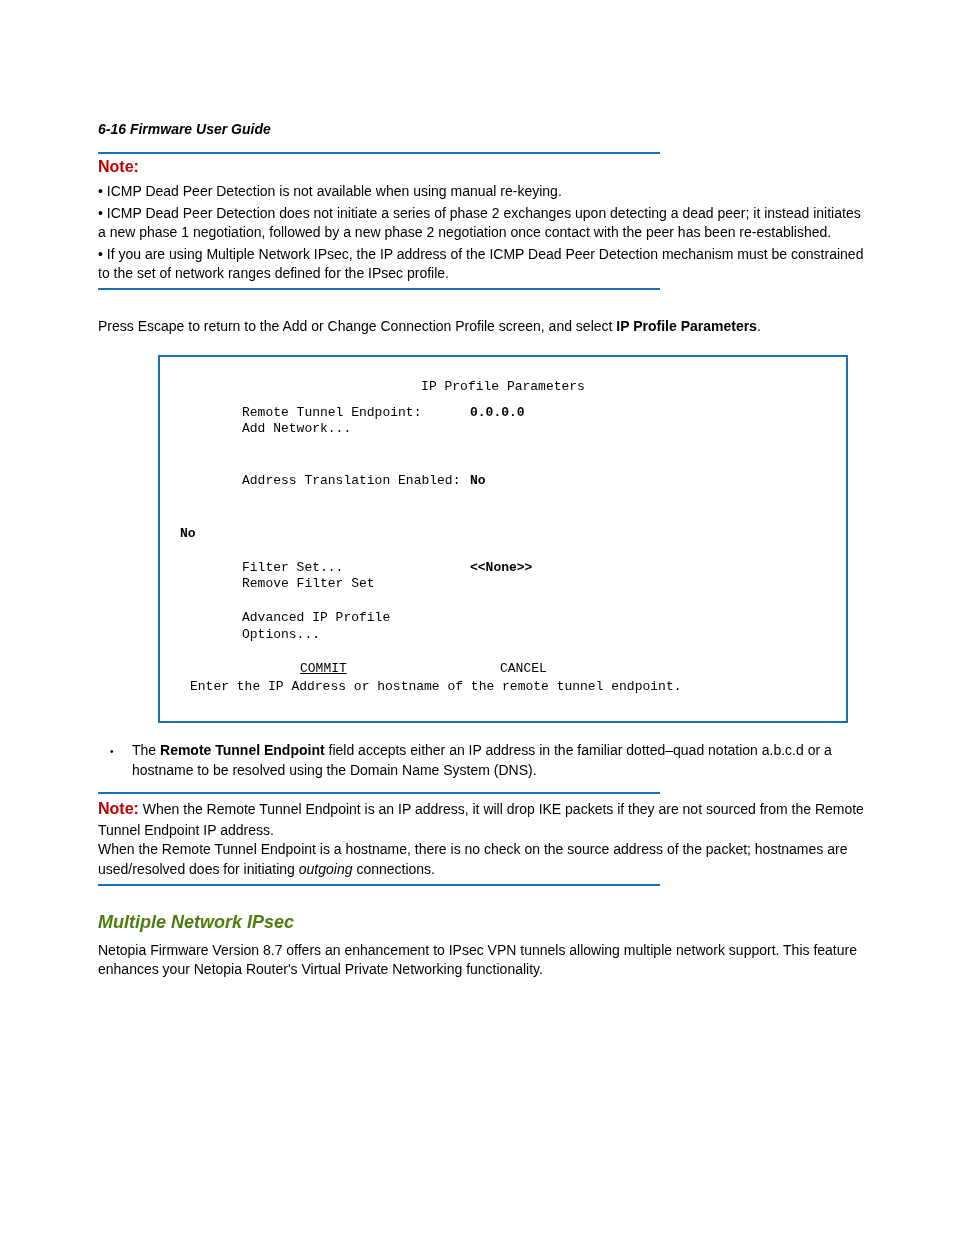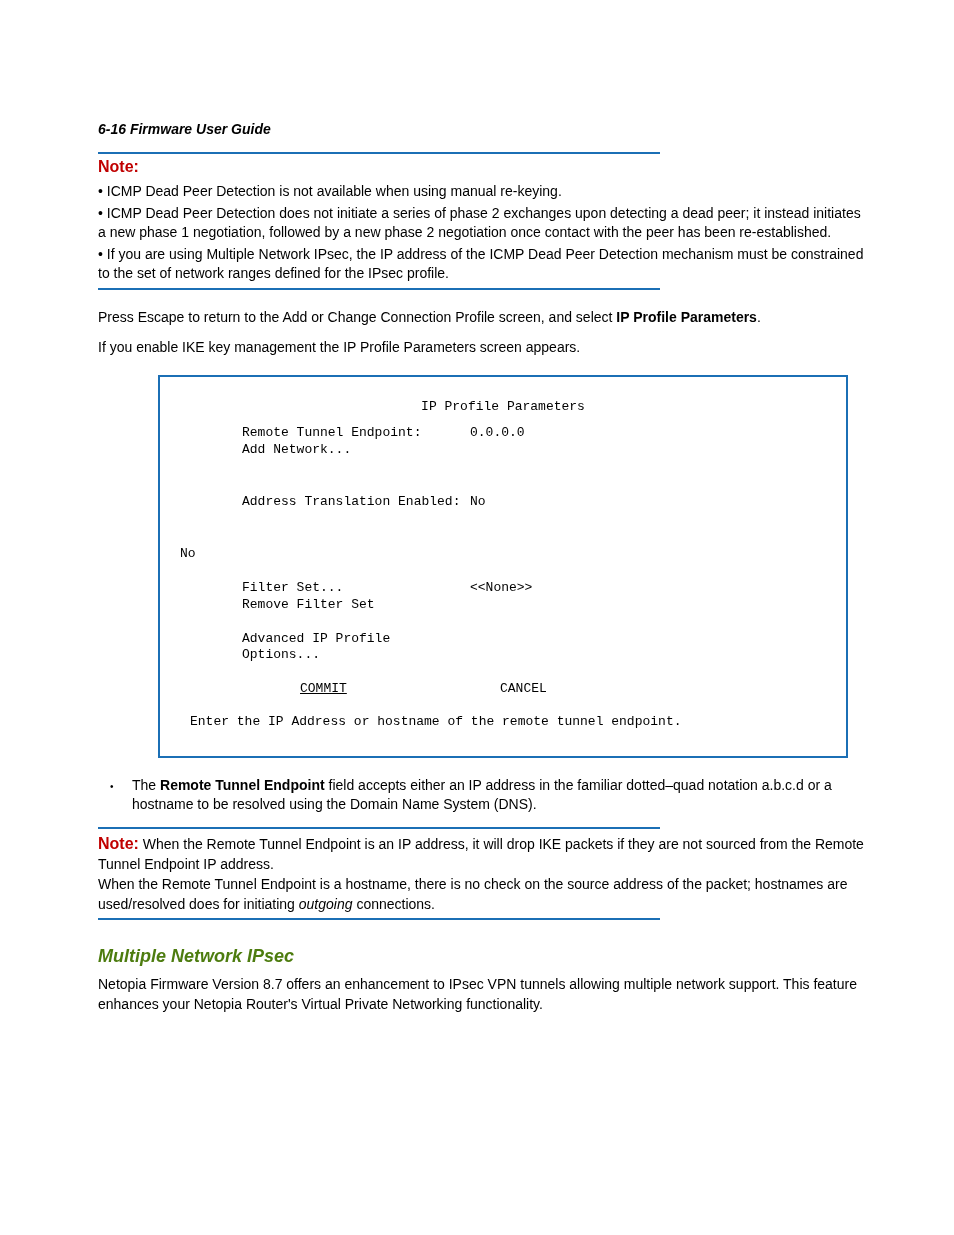--- a/index.html
+++ b/index.html
@@ -37,43 +37,43 @@
     margin: 2px 0 4px 0;
   }
   .note-label-inline {
     color: #C00000;
     font-weight: bold;
     font-size: 16px;
   }
   .note-body p, .body-text p, .bullet-text p {
     margin: 0 0 2px 0;
   }
-  .body-text { margin-top: 18px; }
+  .body-text { margin-top: 27px; }
   .body-text p { margin-bottom: 10px; }
   .terminal-box {
     border: 2px solid #1B6FB5;
     width: 690px;
     margin: 18px 0 18px 60px;
     padding: 22px 20px 26px 20px;
     font-family: "Courier New", monospace;
     font-size: 13px;
     line-height: 1.25;
   }
   .term-title { text-align: center; margin-bottom: 10px; }
   .term-row { display: flex; }
   .term-label-col { width: 290px; padding-left: 62px; }
-  .term-val-col { flex: 1; }
+  .term-val-col { flex: 1; font-weight: bold; }
   .term-spacer { height: 36px; }
   .term-spacer-sm { height: 18px; }
   .term-actions {
     display: flex;
     padding-left: 120px;
   }
   .term-actions .commit { width: 200px; text-decoration: underline; }
-  .term-footer { padding-left: 10px; margin-top: 16px; }
+  .term-footer { padding-left: 10px; margin-top: 2px; }
   .bullet-row { display: flex; margin-top: 4px; }
   .bullet-dot { width: 34px; text-align: left; padding-left: 12px; font-size: 10px; padding-top: 4px;}
   .bullet-text { flex: 1; }
   .section-heading {
     color: #4d7c0f;
     font-weight: bold;
     font-style: italic;
     font-size: 18px;
     margin: 24px 0 6px 0;
   }
@@ -95,21 +95,20 @@
     <p>• ICMP Dead Peer Detection does not initiate a series of phase 2 exchanges upon detecting a dead peer; it instead initiates a new phase 1 negotiation, followed by a new phase 2 negotiation once contact with the peer has been re-established.</p>
     <p>• If you are using Multiple Network IPsec, the IP address of the ICMP Dead Peer Detection mechanism must be constrained to the set of network ranges defined for the IPsec profile.</p>
   </div>
 
   <hr class="hr-blue" style="margin-top:4px;">
 
   <div class="body-text">
     <p>
       <span>Press Escape to return to the Add or Change Connection Profile screen, and select </span><span class="bold">IP Profile Parameters</span><span>.</span>
     </p>
-    <p>If you enable IKE key management the IP Profile Parameters screen appears.</p>
   </div>
 
   <div class="terminal-box">
     <div class="term-title">IP Profile Parameters</div>
 
     <div class="term-row">
       <div class="term-label-col">Remote Tunnel Endpoint:</div>
       <div class="term-val-col">0.0.0.0</div>
     </div>
     <div class="term-row">

